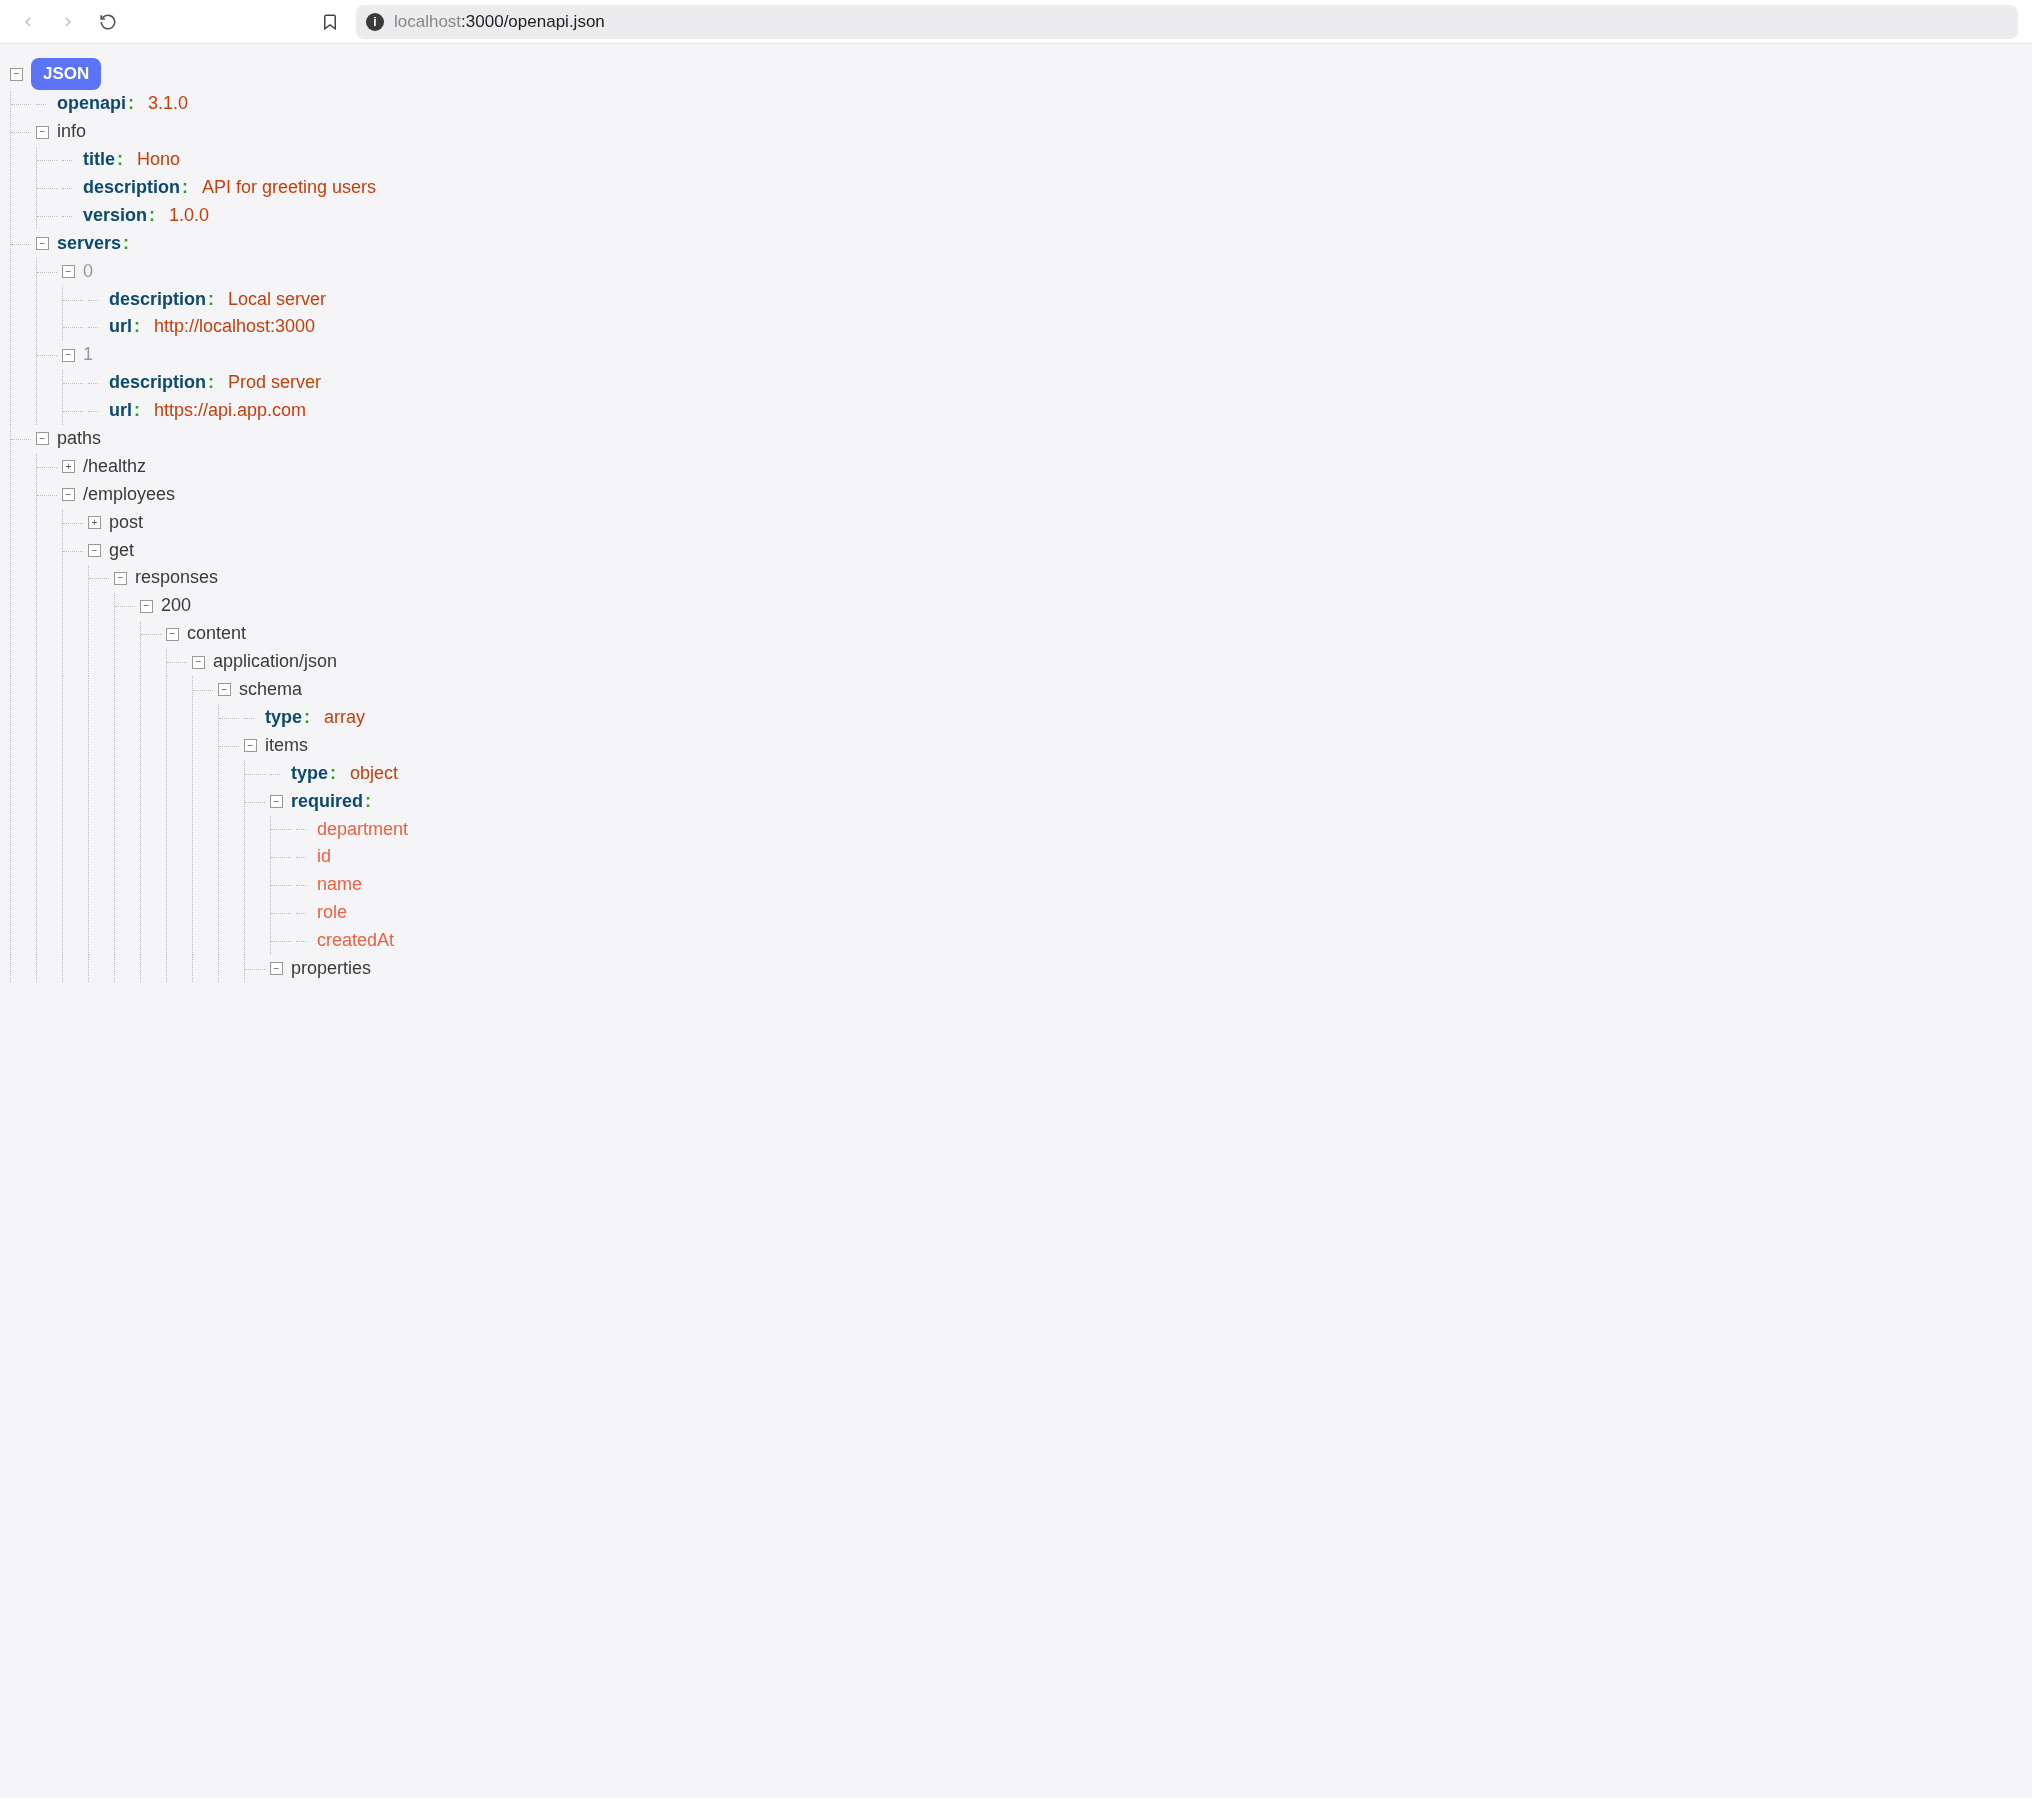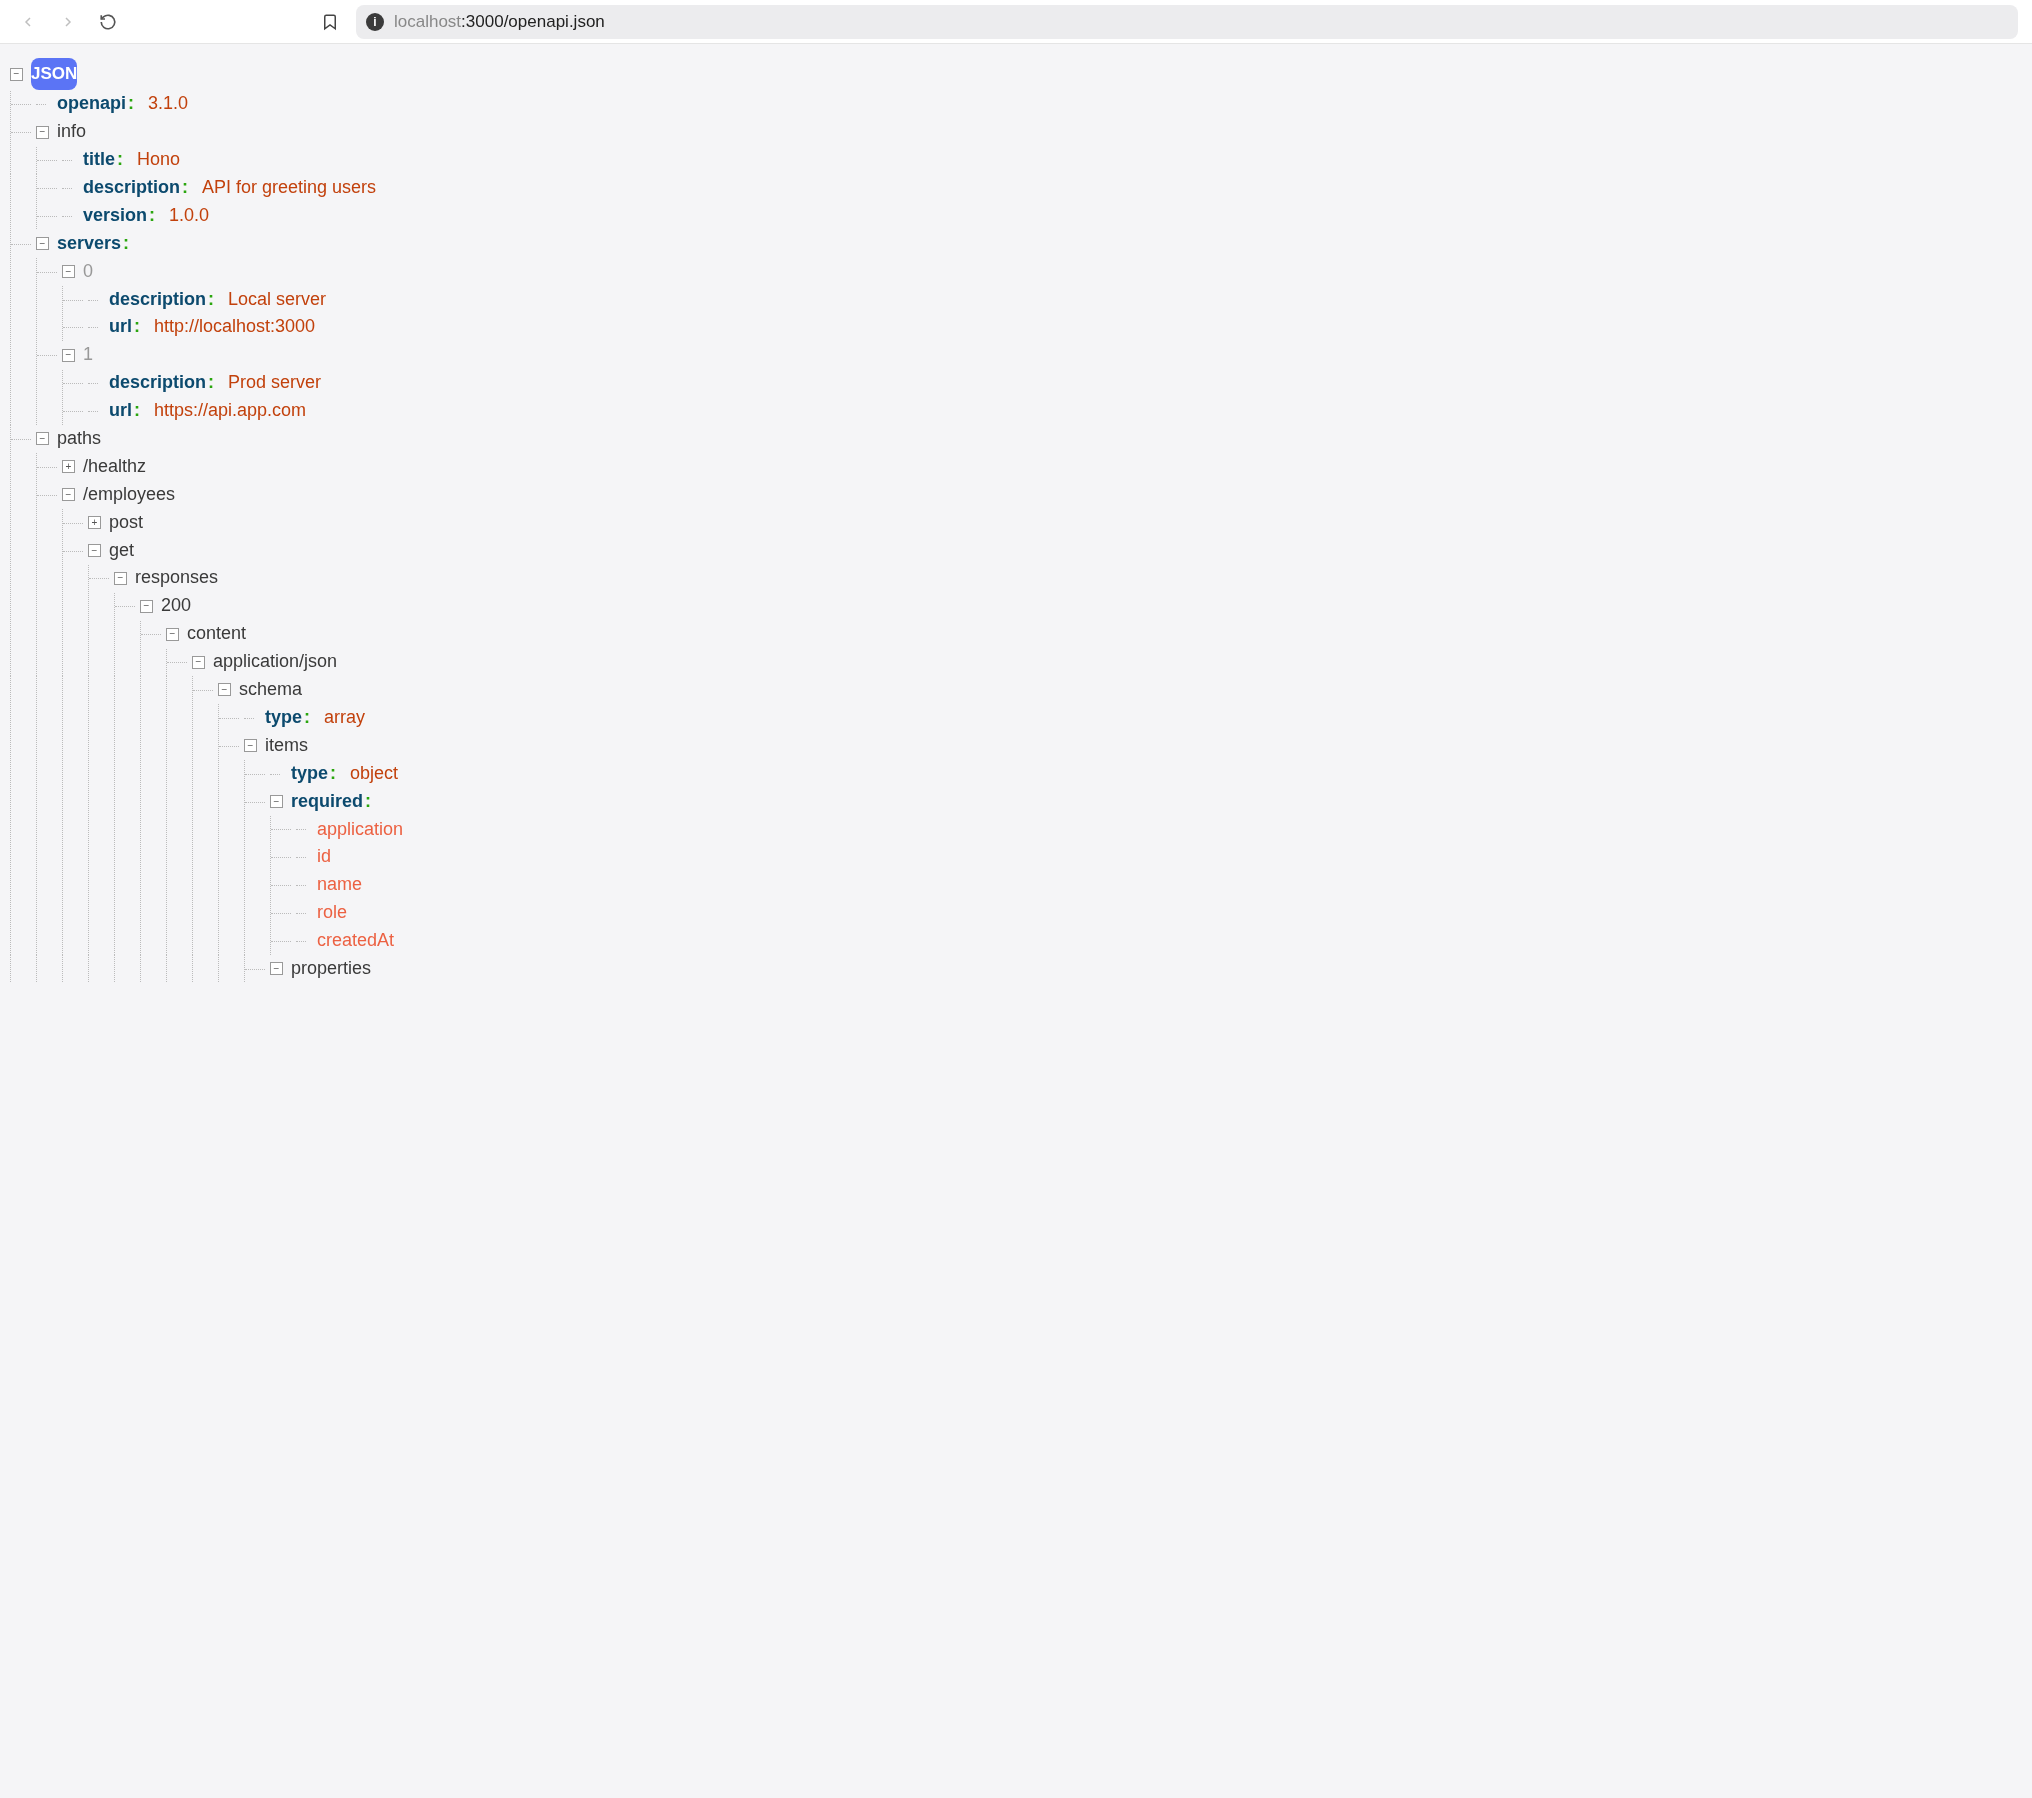--- a/index.html
+++ b/index.html
@@ -86,21 +86,21 @@
     .leaf-dash {
       width:13px;flex:0 0 13px;margin-right:8px;height:13px;
       position:relative;
     }
     .leaf-dash::before{
       content:"";position:absolute;top:50%;left:0;width:10px;border-top:1px dotted #bbb;
     }
     .badge {
       background:#5b74f5;
       color:#fff;
-      padding:3px 0;
+      padding:3px 12px;
       border-radius:8px;
       font-weight:600;
       font-size:17px;
     }
     .key { color:#0c4a6e; font-weight:700; }
     .objkey { color:#3a3a3a;text-align:center; }
     .idx { color:#989898; }
     .val { color:#c2410c; margin-left:14px; }
     .valreq { color:#ec6142; }
     .colon { color:#2aa60e; font-weight:700; margin-left:2px; }
@@ -401,21 +401,21 @@
         <span class="indent"></span>
         <span class="indent"></span>
         <span class="indent"></span>
         <span class="indent"></span>
         <span class="indent"></span>
         <span class="indent"></span>
         <span class="indent"></span>
         <span class="indent"></span>
         <span class="indent branch"></span>
         <span class="leaf-dash"></span>
-        <span class="valreq">application</span>
+        <span class="valreq">department</span>
       </div>
       <div class="row">
         <span class="indent"></span>
         <span class="indent"></span>
         <span class="indent"></span>
         <span class="indent"></span>
         <span class="indent"></span>
         <span class="indent"></span>
         <span class="indent"></span>
         <span class="indent"></span>

